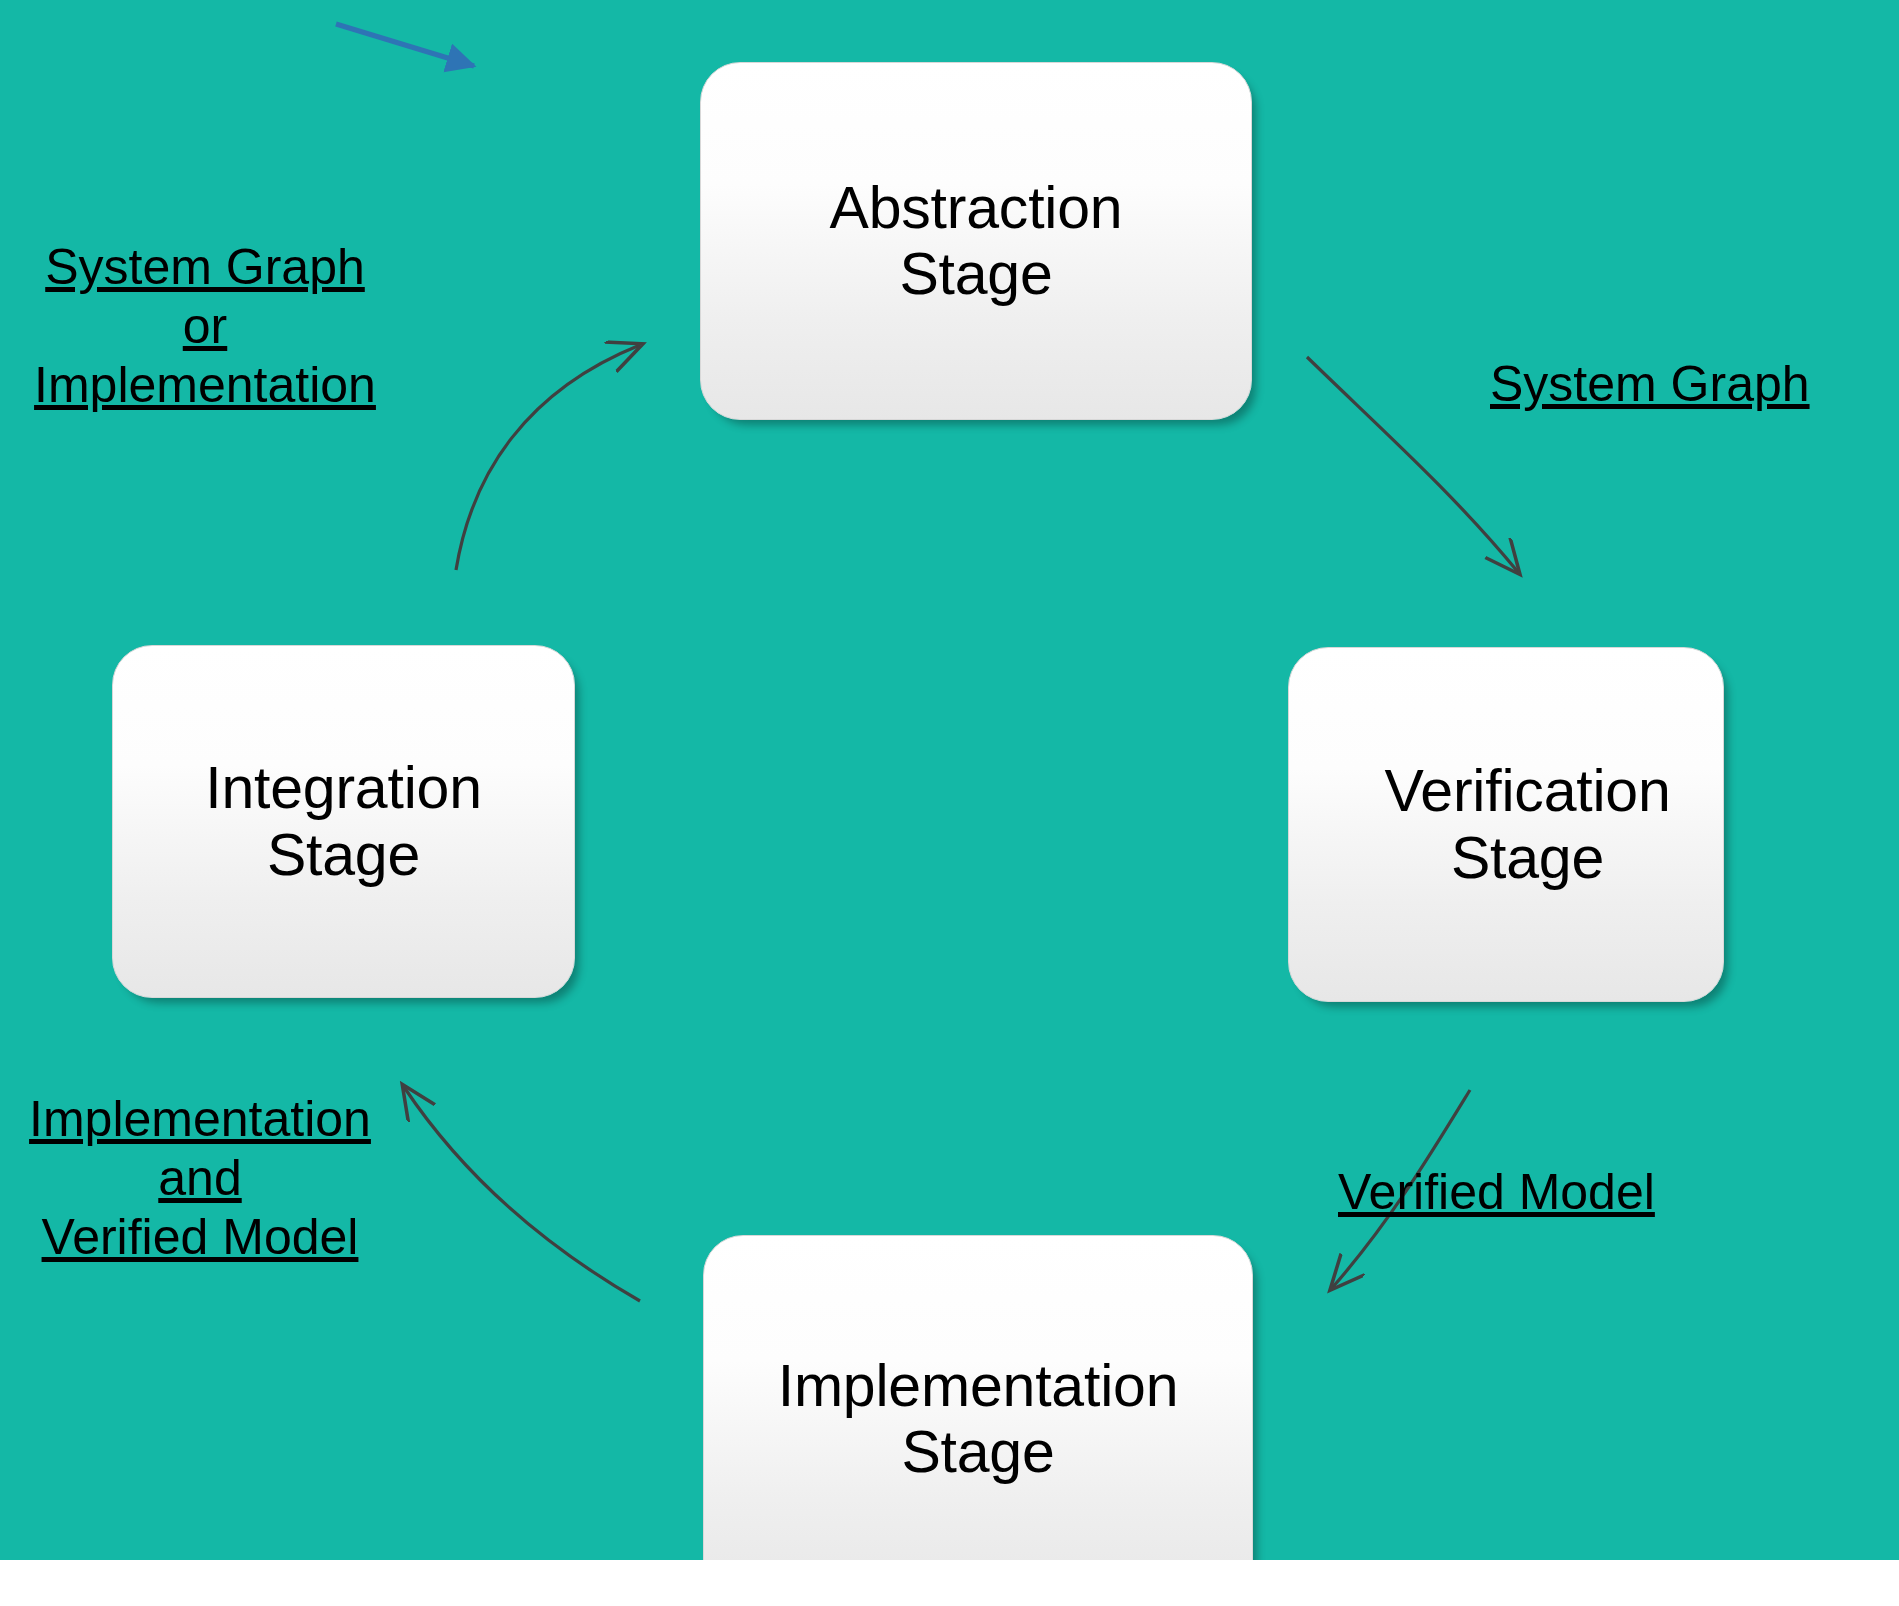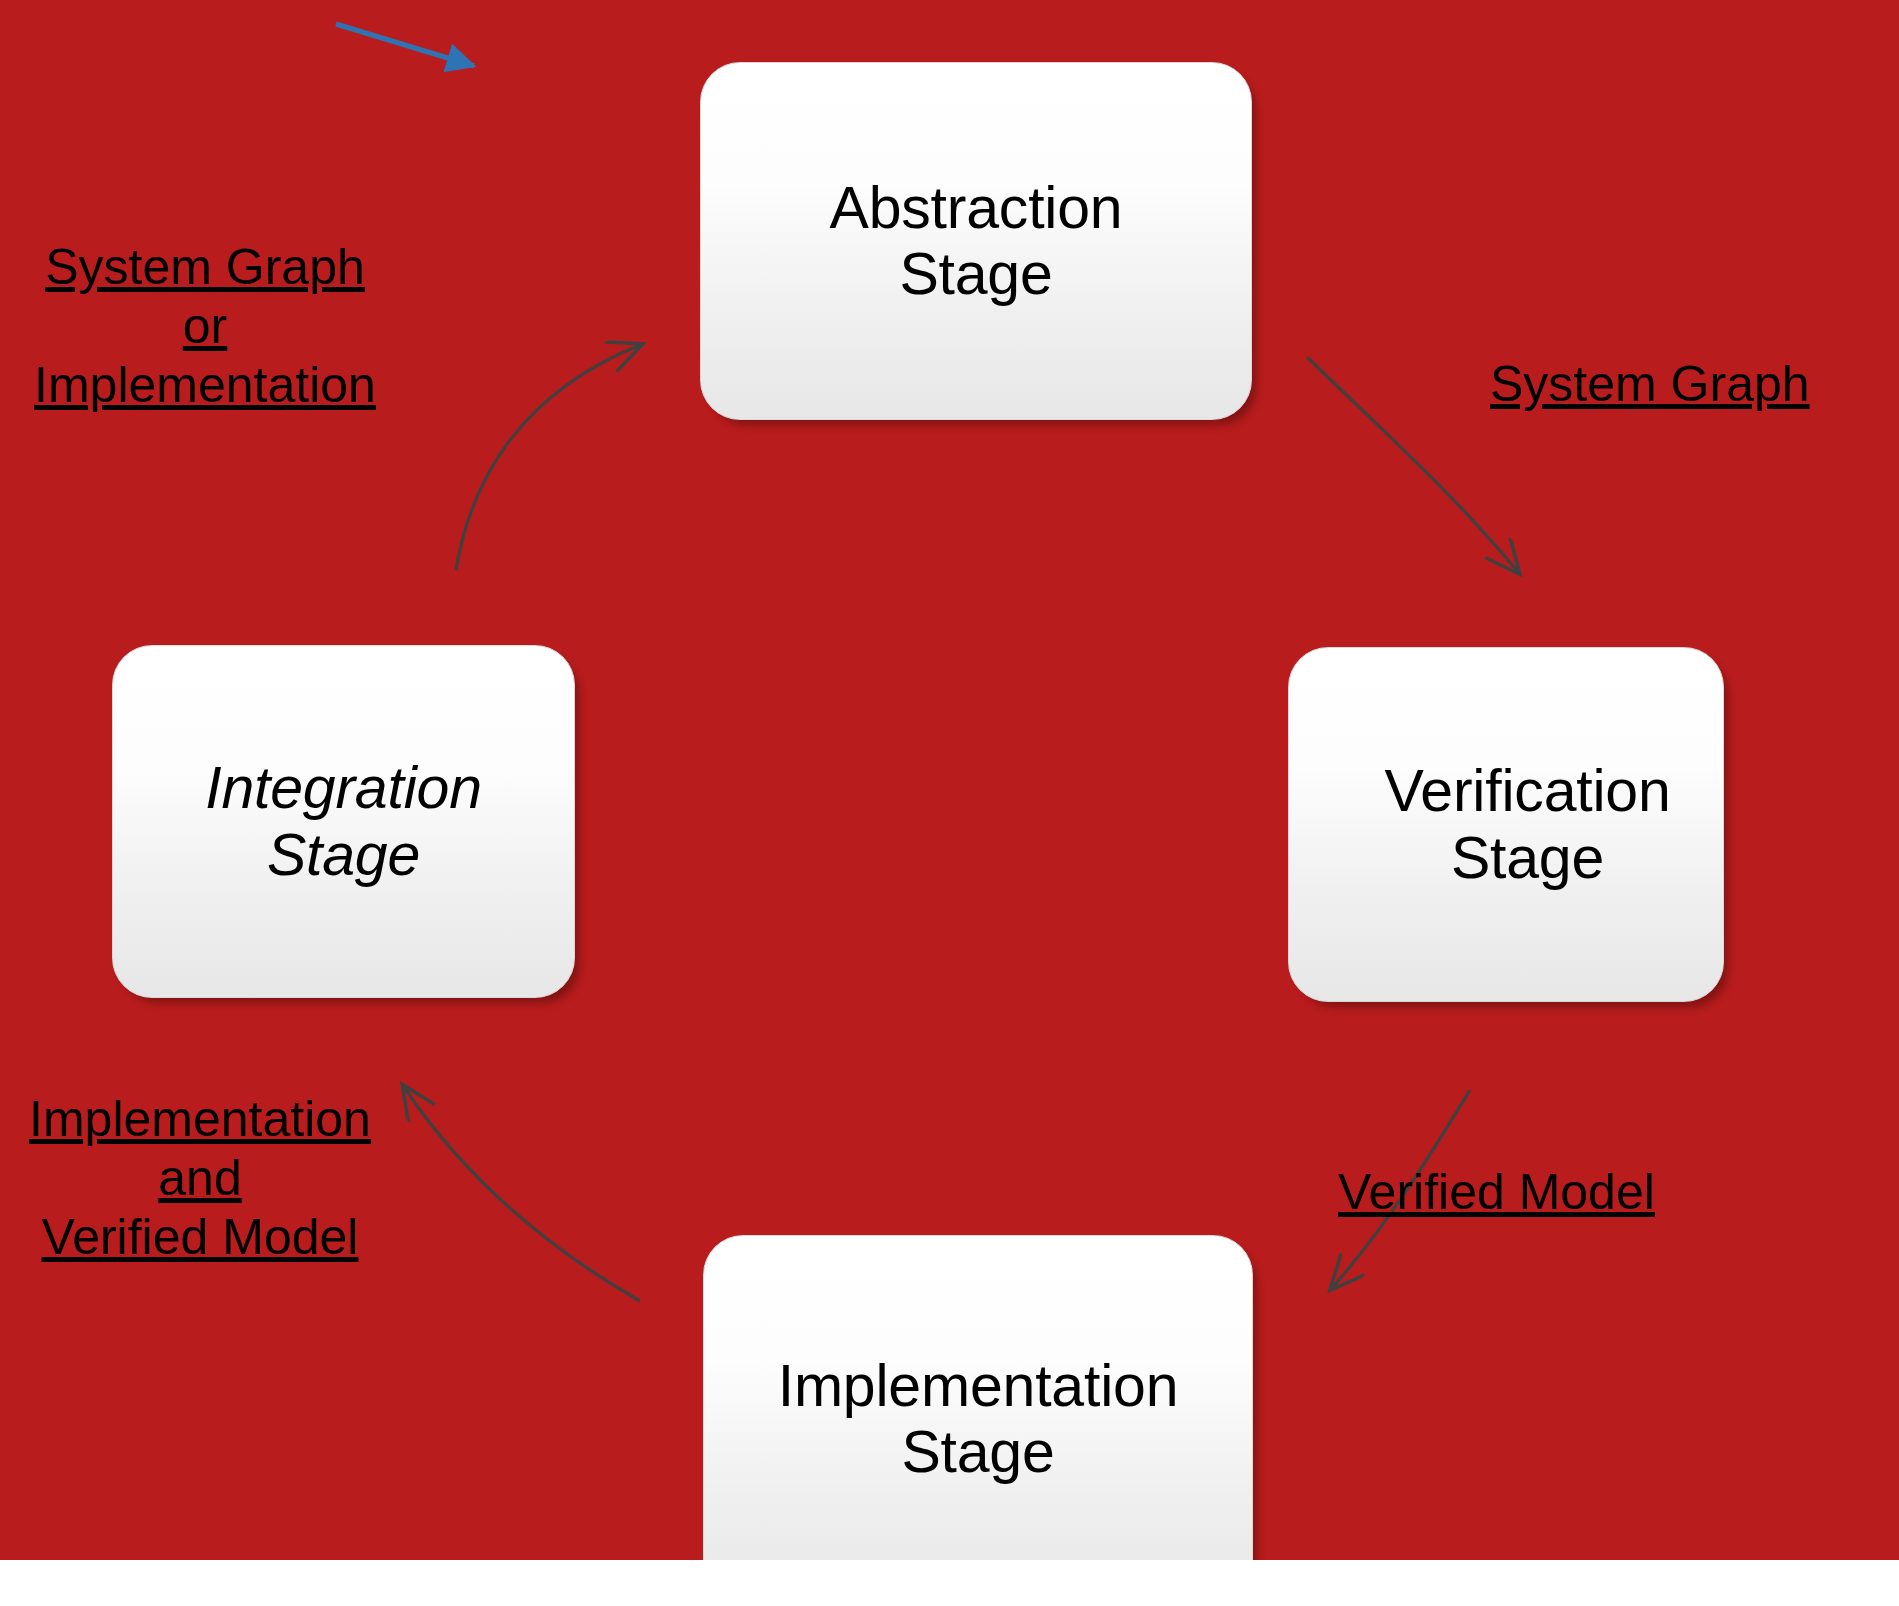--- a/index.html
+++ b/index.html
@@ -8,21 +8,21 @@
     padding: 0;
     background: #ffffff;
   }
   body {
     font-family: "Liberation Sans", sans-serif;
   }
   #canvas {
     position: relative;
     width: 1899px;
     height: 1560px;
-    background: #b91c1c;
+    background: #14b8a6;
     overflow: hidden;
   }
   .stage-box {
     position: absolute;
     box-sizing: border-box;
     border-radius: 40px;
     background: linear-gradient(to bottom,
                 #ffffff 0%,
                 #fdfdfd 34%,
                 #f7f7f7 50%,
@@ -49,21 +49,21 @@
     line-height: 1.18;
     color: #000000;
     text-align: center;
     white-space: pre-line;
     font-weight: 400;
     text-decoration: underline;
   }
   #box-abstraction   { left: 700px;  top: 62px;   width: 552px; height: 358px; }
   #box-verification  { left: 1288px; top: 647px;  width: 436px; height: 355px; padding-left: 43px; }
   #box-implementation{ left: 703px;  top: 1235px; width: 550px; height: 368px; }
-  #box-integration   { left: 112px;  top: 645px;  width: 463px; height: 353px; font-style: italic; }
+  #box-integration   { left: 112px;  top: 645px;  width: 463px; height: 353px; }
 
   #label-system-graph-or-implementation { left: 0px;    top: 238px;  width: 410px; }
   #label-system-graph                   { left: 1490px; top: 355px;  width: 400px; text-align: left; }
   #label-verified-model                 { left: 1338px; top: 1163px; width: 560px; text-align: left; }
   #label-implementation-and-verified    { left: 0px;    top: 1090px; width: 400px; }
 
   svg.arrow-layer {
     position: absolute;
     left: 0;
     top: 0;

